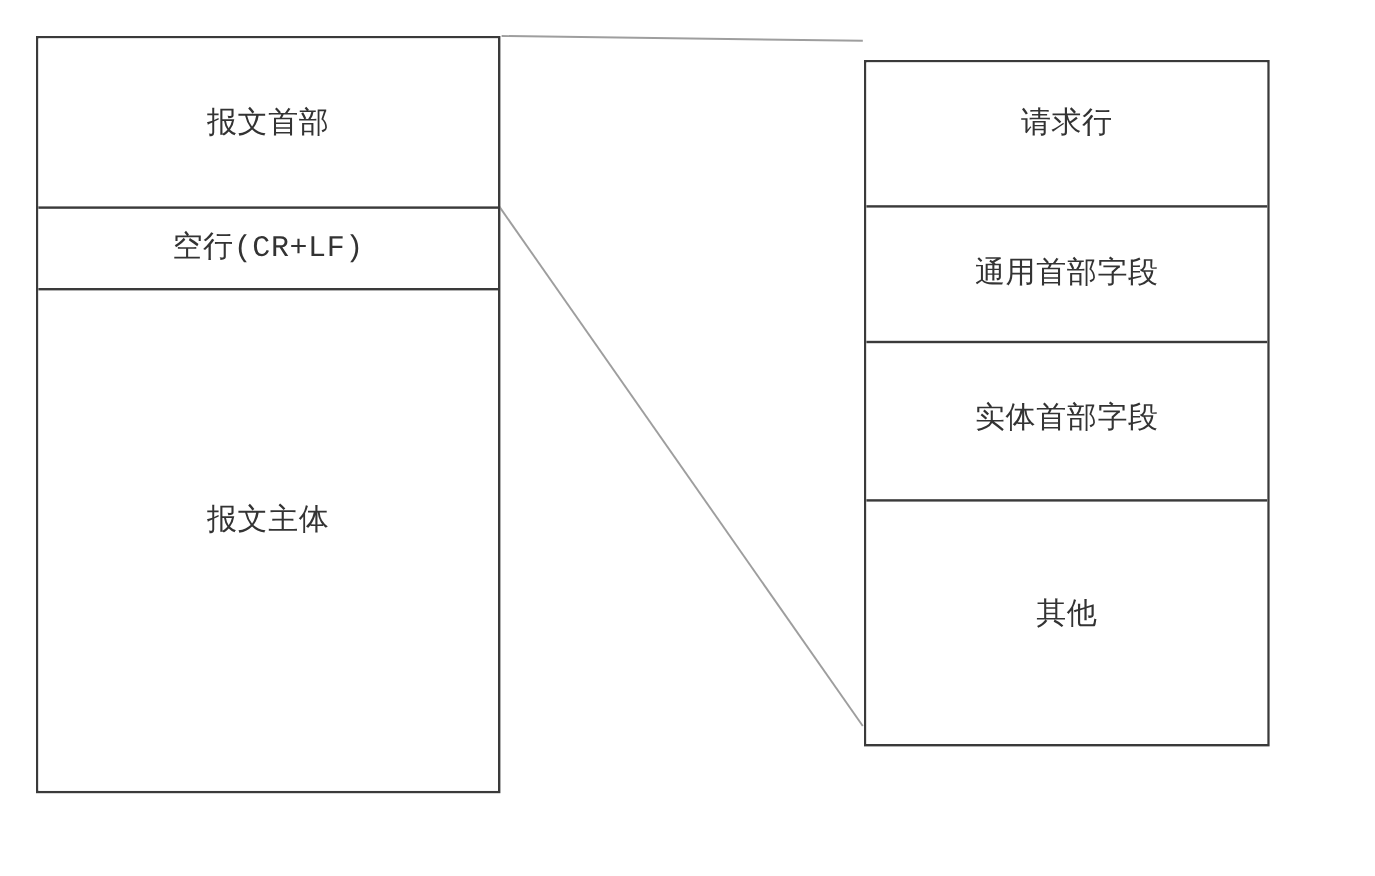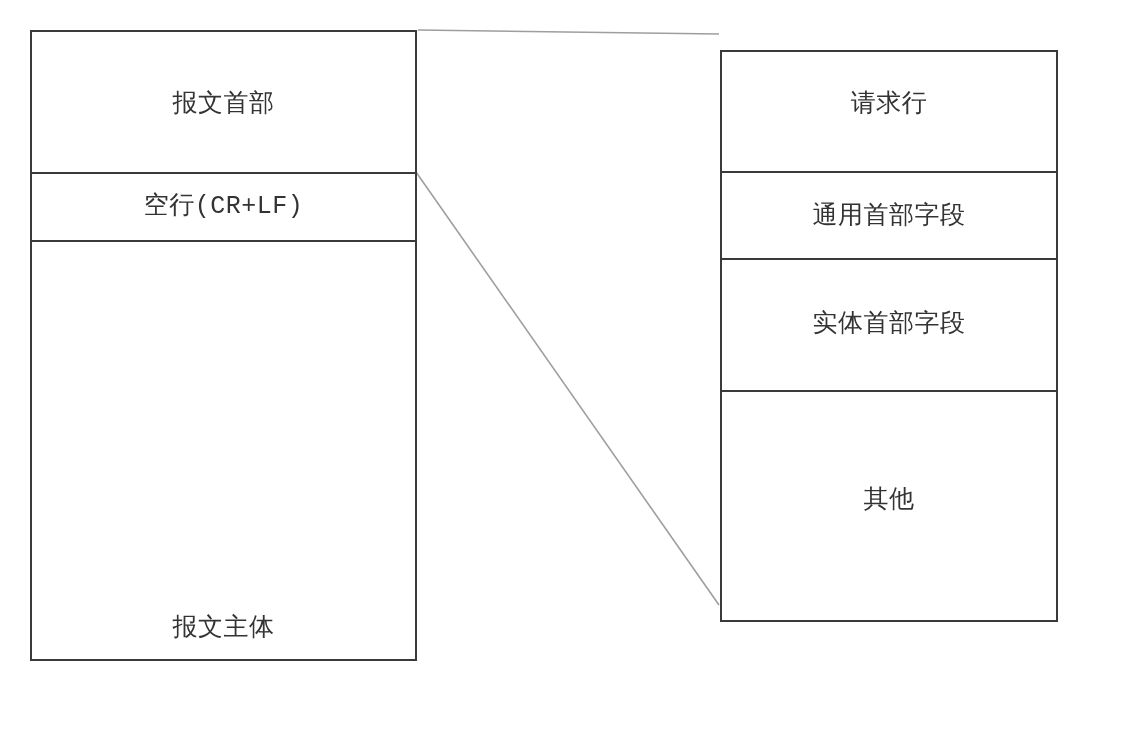--- a/index.html
+++ b/index.html
@@ -72,26 +72,26 @@
     line-height: 1.2;
     color: #333333;
     letter-spacing: 0.5px;
     white-space: nowrap;
     text-align: center;
   }
 
   
   #row-message-header { height: 140px; }
   #row-blank-line     { height: 68px; font-family: Liberation Mono, monospace;  }
-  #row-message-body   { flex: 1 1 auto; align-items: flex-end; }
+  #row-message-body   { flex: 1 1 auto; }
 
   
   #row-request-line        { height: 119px; }
   #row-req-res-header      { height: 102px; }
-  #row-general-header      { height: 87px; }
+  #row-general-header      { height: 113px; }
   #row-entity-header       { height: 132px; }
   #row-other               { flex: 1 1 auto; }
 
   
   #row-message-body .row-label { transform: translateY(-18px); }
   #row-other .row-label        { transform: translateY(-8px); }
   #row-request-line .row-label { transform: translateY(-10px); }
   #row-general-header .row-label { transform: translateY(-2px); }
   #row-entity-header .row-label  { transform: translateY(-3px); }
 </style>

